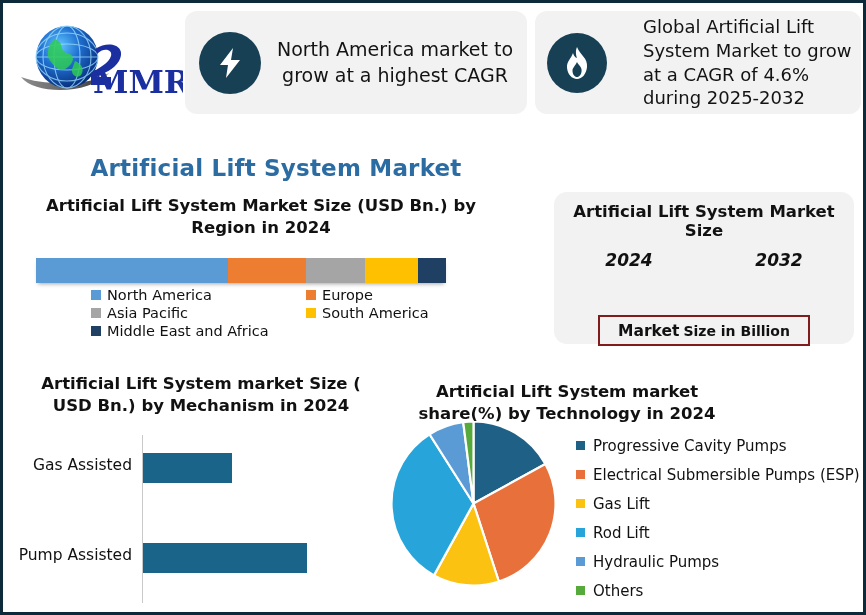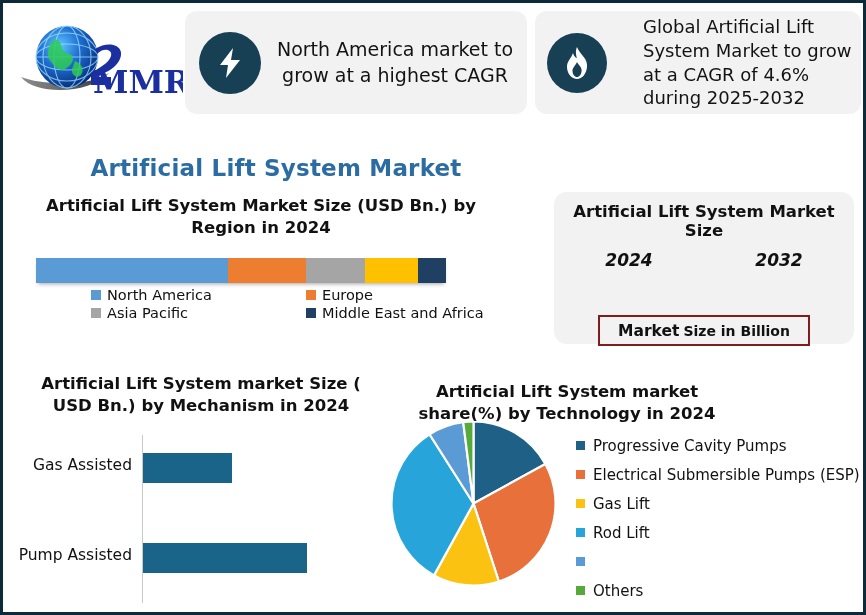--- a/index.html
+++ b/index.html
@@ -193,20 +193,24 @@
     </div>
     <div class="lg">
       <span class="sw" style="background: rgb(237, 125, 49);"></span>
       <span>Europe</span>
     </div>
     <div class="lg">
       <span class="sw" style="background: rgb(165, 165, 165);"></span>
       <span>Asia Pacific</span>
     </div>
     <div class="lg">
+      <span class="sw" style="background: rgb(255, 192, 0);"></span>
+      <span>South America</span>
+    </div>
+    <div class="lg">
       <span class="sw" style="background: rgb(31, 64, 98);"></span>
       <span>Middle East and Africa</span>
     </div>
   </div>
 
   <div class="mscard">
     <div class="ms-title">Artificial Lift System Market Size</div>
     <div class="ms-years">
       <div class="ms-year">2024</div>
       <div class="ms-year">2032</div>
@@ -256,20 +260,21 @@
     <div class="lg">
       <span class="sw" style="background: rgb(252, 194, 18);"></span>
       <span>Gas Lift</span>
     </div>
     <div class="lg">
       <span class="sw" style="background: rgb(39, 165, 218);"></span>
       <span>Rod Lift</span>
     </div>
     <div class="lg">
       <span class="sw" style="background: rgb(91, 155, 213);"></span>
+      <span>Hydraulic Pumps</span>
     </div>
     <div class="lg">
       <span class="sw" style="background: rgb(86, 169, 59);"></span>
       <span>Others</span>
     </div>
   </div>
 
 </div>
 
 </body></html>

